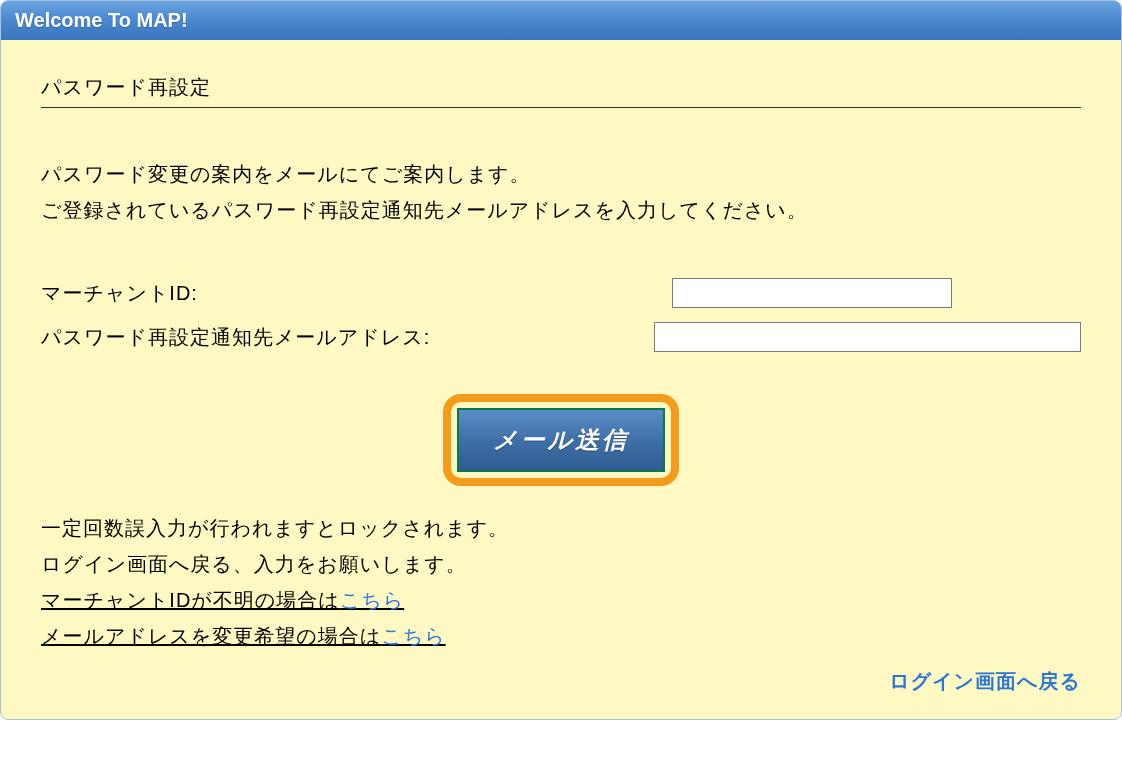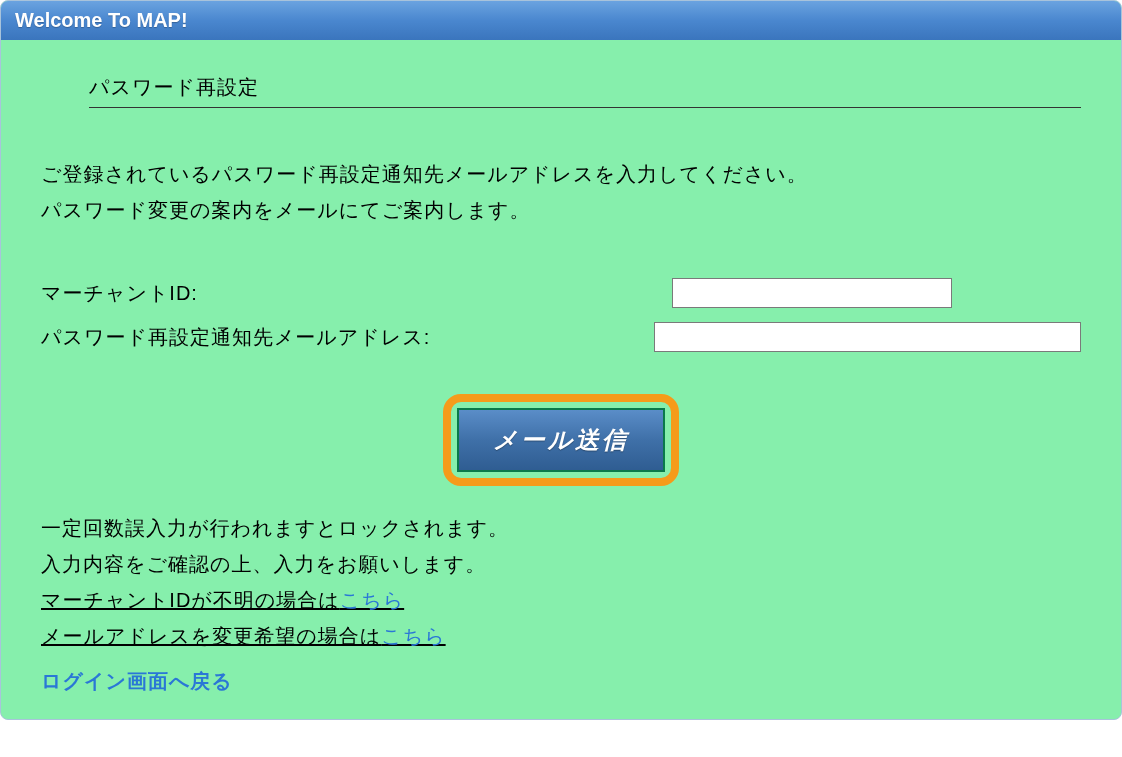--- a/index.html
+++ b/index.html
@@ -6,40 +6,39 @@
       margin: 0;
       padding: 0;
       font-family: "Hiragino Kaku Gothic Pro", Meiryo, sans-serif;
       background: #ffffff;
     }
     .panel {
       width: 1120px;
       border: 1px solid #a8c3db;
       border-radius: 8px;
       overflow: hidden;
-      background: #86efac;
+      background: #fef9c3;
     }
     .panel-header {
       background: linear-gradient(to bottom, #6aa3e0 0%, #4a87cf 50%, #3a75bd 100%);
       color: #ffffff;
       font-size: 20px;
       font-weight: bold;
       padding: 8px 14px;
       text-shadow: 0 1px 1px rgba(0,0,0,0.25);
     }
     .panel-body {
       padding: 34px 40px 24px 40px;
     }
     .section-title {
       font-size: 20px;
       padding-bottom: 6px;
       border-bottom: 1px solid #333;
       margin-bottom: 48px;
       letter-spacing: 1px;
-      margin-left: 48px;
     }
     .instruction {
       font-size: 20px;
       line-height: 1.8;
       margin-bottom: 50px;
       letter-spacing: 1px;
     }
     .form-row {
       display: flex;
       align-items: center;
@@ -99,21 +98,21 @@
       line-height: 1.8;
       letter-spacing: 1px;
       text-decoration: underline;
     }
     .link {
       color: #2a77d6;
       text-decoration: none;
       cursor: pointer;
     }
     .back-row {
-      text-align: left;
+      text-align: right;
       margin-top: 14px;
     }
     .back-link {
       color: #2a77d6;
       font-size: 20px;
       font-weight: bold;
       text-decoration: none;
       cursor: pointer;
       letter-spacing: 1px;
     }
@@ -123,43 +122,43 @@
 
 <div class="panel">
   <div class="panel-header">
     <span>Welcome To MAP!</span>
   </div>
   <div class="panel-body">
 
     <div class="section-title">パスワード再設定</div>
 
     <div class="instruction">
+      <div>パスワード変更の案内をメールにてご案内します。</div>
       <div>ご登録されているパスワード再設定通知先メールアドレスを入力してください。</div>
-      <div>パスワード変更の案内をメールにてご案内します。</div>
     </div>
 
     <div class="form-row">
       <div class="form-label">マーチャントID:</div>
       <input type="text" class="input-text input-merchant" value="" style="">
     </div>
 
     <div class="form-row">
       <div class="form-label">パスワード再設定通知先メールアドレス:</div>
       <input type="text" class="input-text input-email" value="" style="">
     </div>
 
     <div class="button-row">
       <div class="highlight-frame">
         <button class="send-button">メール送信</button>
       </div>
     </div>
 
     <div class="warning">
       <div>一定回数誤入力が行われますとロックされます。</div>
-      <div>入力内容をご確認の上、入力をお願いします。</div>
+      <div>ログイン画面へ戻る、入力をお願いします。</div>
     </div>
 
     <div class="help-links">
       <div>
         <span>マーチャントIDが不明の場合は</span><a class="link">こちら</a>
       </div>
       <div>
         <span>メールアドレスを変更希望の場合は</span><a class="link">こちら</a>
       </div>
     </div>

